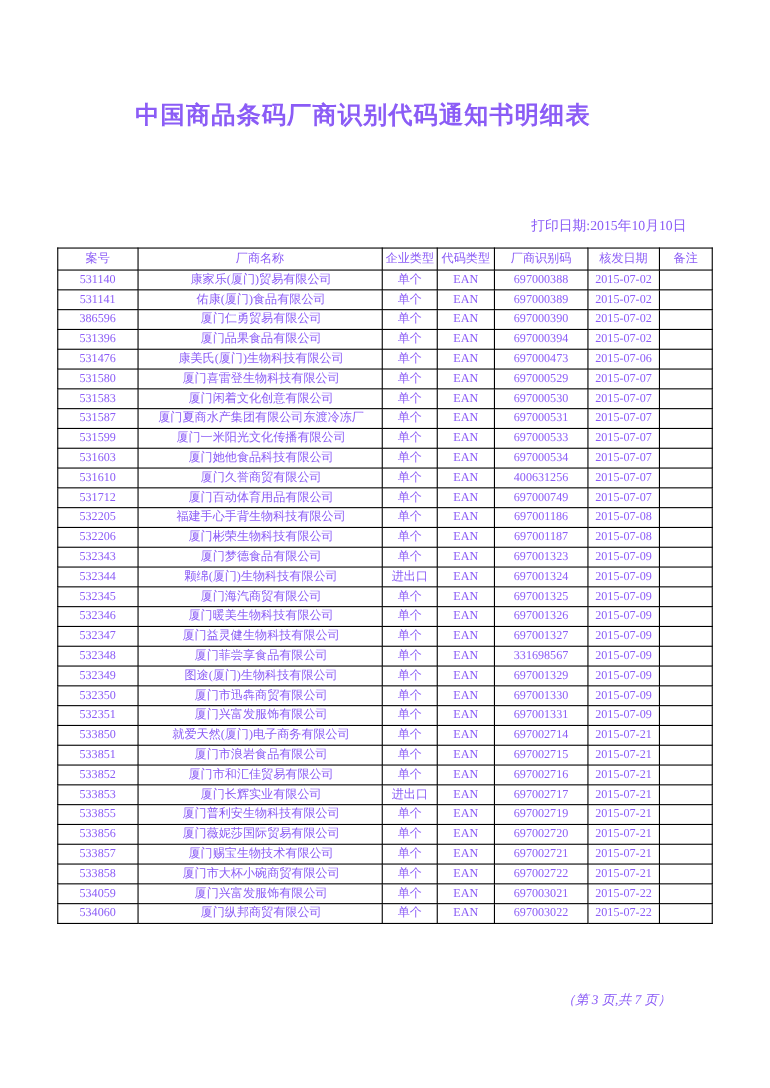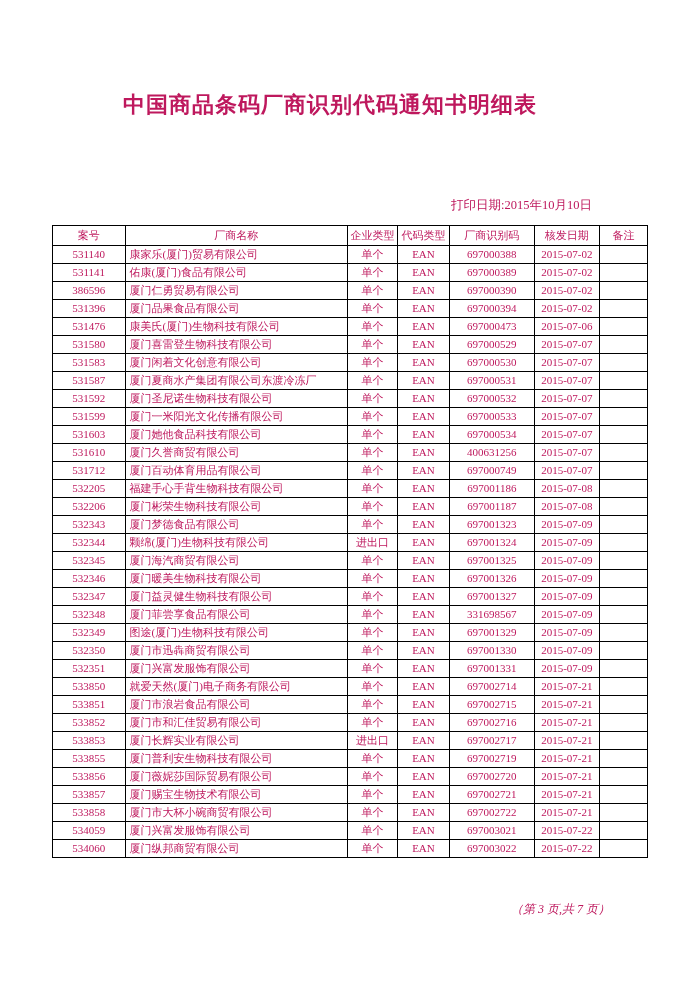--- a/index.html
+++ b/index.html
@@ -5,36 +5,36 @@
   html, body {
     margin: 0;
     padding: 0;
     background: #ffffff;
   }
   .page {
     position: relative;
     width: 660px;
     height: 989px;
     background: #ffffff;
-    color: #be185d;
+    color: #8b5cf6;
     font-family: "Liberation Serif", "DejaVu Serif", serif;
     overflow: hidden;
   }
   .doc-title {
     margin: 0;
     padding-top: 90px;
     text-align: center;
     font-size: 22px;
     font-weight: bold;
     letter-spacing: 1px;
   }
   .print-date {
     position: absolute;
     top: 197px;
-    right: 68px;
+    right: 36px;
     font-size: 12.5px;
     white-space: nowrap;
   }
   table.notice-table {
     position: absolute;
     top: 225px;
     left: 52px;
     width: 596px;
     border-collapse: collapse;
     table-layout: fixed;
@@ -48,21 +48,21 @@
     line-height: 1.15;
     text-align: center;
     font-weight: normal;
     overflow: hidden;
     white-space: nowrap;
   }
   .notice-table thead th {
     height: 19px;
   }
   .notice-table td.col-name {
-    text-align: left;
+    text-align: center;
     padding-left: 4px;
   }
   .col-w-caseno { width: 12.2%; }
   .col-w-name   { width: 37.4%; }
   .col-w-enttype{ width: 8.4%;  }
   .col-w-codetype{ width: 8.7%; }
   .col-w-mfrid  { width: 14.3%; }
   .col-w-date   { width: 10.9%; }
   .col-w-remark { width: 8.1%;  }
   .page-footer {
@@ -171,29 +171,20 @@
         <tr>
           <td>531587</td>
           <td class="col-name">厦门夏商水产集团有限公司东渡冷冻厂</td>
           <td>单个</td>
           <td>EAN</td>
           <td>697000531</td>
           <td>2015-07-07</td>
           <td></td>
         </tr>
         <tr>
-          <td>531592</td>
-          <td class="col-name">厦门圣尼诺生物科技有限公司</td>
-          <td>单个</td>
-          <td>EAN</td>
-          <td>697000532</td>
-          <td>2015-07-07</td>
-          <td></td>
-        </tr>
-        <tr>
           <td>531599</td>
           <td class="col-name">厦门一米阳光文化传播有限公司</td>
           <td>单个</td>
           <td>EAN</td>
           <td>697000533</td>
           <td>2015-07-07</td>
           <td></td>
         </tr>
         <tr>
           <td>531603</td>

